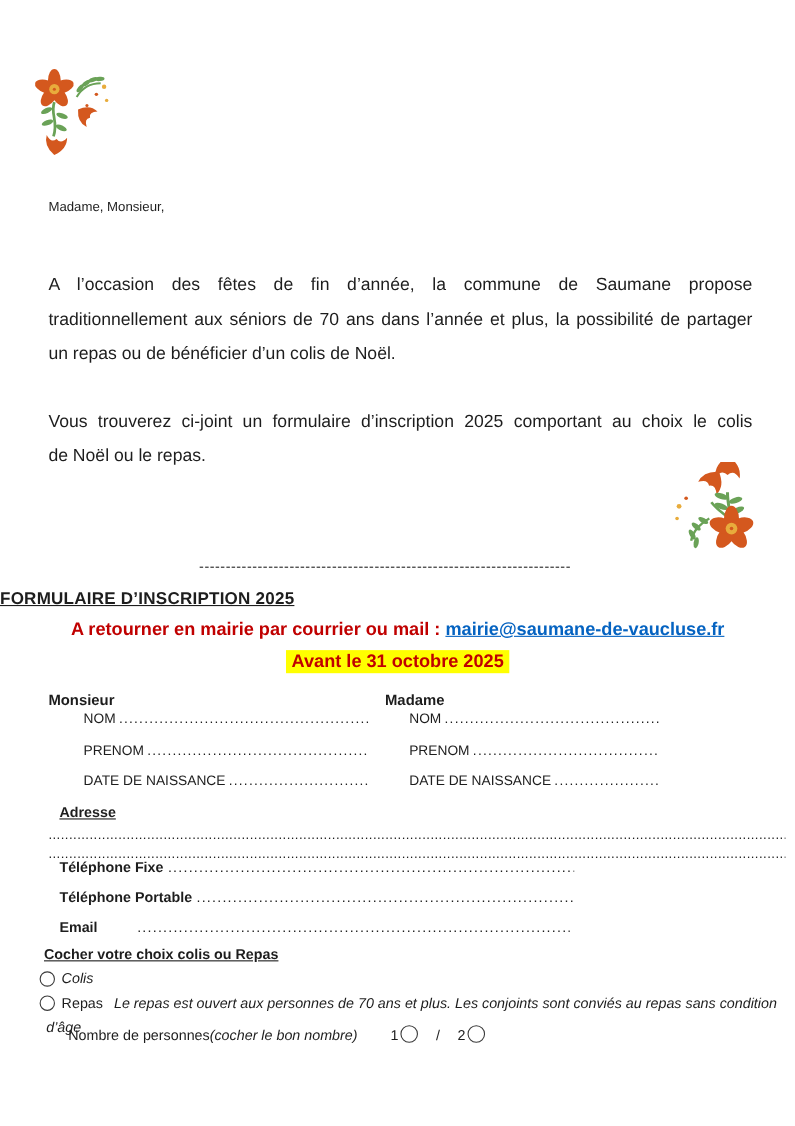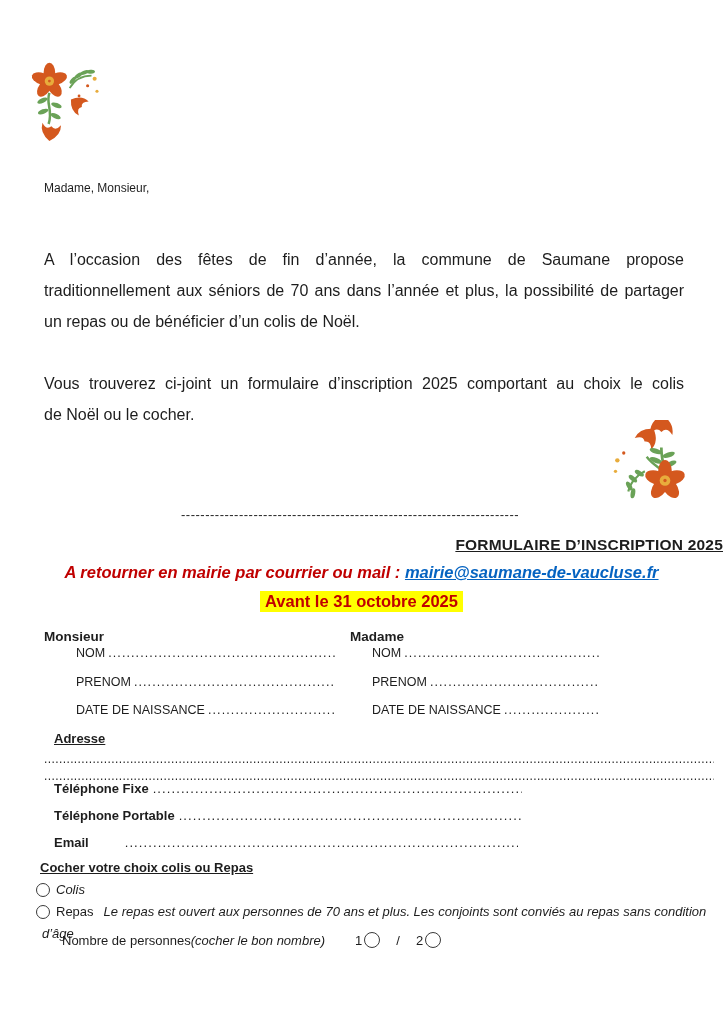--- a/index.html
+++ b/index.html
@@ -17,27 +17,27 @@
 
   .ornament { position:absolute; }
   .ornament-tl { left:26px; top:60px; width:78px; height:82px; }
   .ornament-r { left:608px; top:420px; width:92px; height:88px; }
 
   .separator {
     position:absolute; left:181px; top:507px; width:338px; height:16px;
     overflow:hidden; white-space:nowrap; font-size:13px; letter-spacing:0.5px; color:#1d1d1d;
   }
   .form-title {
-    position:absolute; left:0; right:0; top:536px; text-align:right;
+    position:absolute; left:0; right:0; top:536px; text-align:left;
     font-size:15.5px; font-weight:bold; letter-spacing:0.2px;
   }
   .form-title span { text-decoration:underline; }
   .return-line {
     position:absolute; left:0; right:0; top:563px; text-align:center;
-    font-size:16.5px; font-weight:bold; color:#C00000;font-style:italic;
+    font-size:16.5px; font-weight:bold; color:#C00000;
   }
   .return-line a { color:#0563C1; text-decoration:underline; font-weight:bold; }
   .deadline-line { position:absolute; left:0; right:0; top:591px; text-align:center; }
   .deadline-line span {
     display:inline-block; background:#FFFF00; color:#C00000; font-weight:bold;
     font-size:16.5px; padding:1px 5px;
   }
 
   .col-header { position:absolute; font-size:13.5px; font-weight:bold; }
   .field-row { position:absolute; display:flex; align-items:baseline; font-size:12.5px; }
@@ -109,21 +109,21 @@
   <div class="salutation">Madame, Monsieur,</div>
 
   <div class="para para1">
     <span class="jline">A l’occasion des fêtes de fin d’année, la commune de Saumane propose</span>
     <span class="jline">traditionnellement aux séniors de 70 ans dans l’année et plus, la possibilité de partager</span>
     <span class="nline">un repas ou de bénéficier d’un colis de Noël.</span>
   </div>
 
   <div class="para para2">
     <span class="jline">Vous trouverez ci-joint un formulaire d’inscription 2025 comportant au choix le colis</span>
-    <span class="nline">de Noël ou le cocher.</span>
+    <span class="nline">de Noël ou le repas.</span>
   </div>
 
   <svg class="ornament ornament-r" viewBox="0 0 100 96">
     <path d="M58,30 C58,40 60,48 62,58" stroke="#6AA257" stroke-width="3" fill="none"></path>
     <path d="M42,40 C48,48 56,52 62,58" stroke="#6AA257" stroke-width="2.6" fill="none"></path>
     <g transform="translate(58,16) rotate(182)">
       <path d="M-12,0 Q-14,13 0,22 Q14,13 12,0 Q6,9 0,3 Q-6,9 -12,0 Z" fill="#D4581E"></path>
     </g>
     <g transform="translate(38,26) rotate(215)">
       <path d="M-11,0 Q-13,12 0,20 Q13,12 11,0 Q5,8 0,3 Q-5,8 -11,0 Z" fill="#D4581E"></path>

